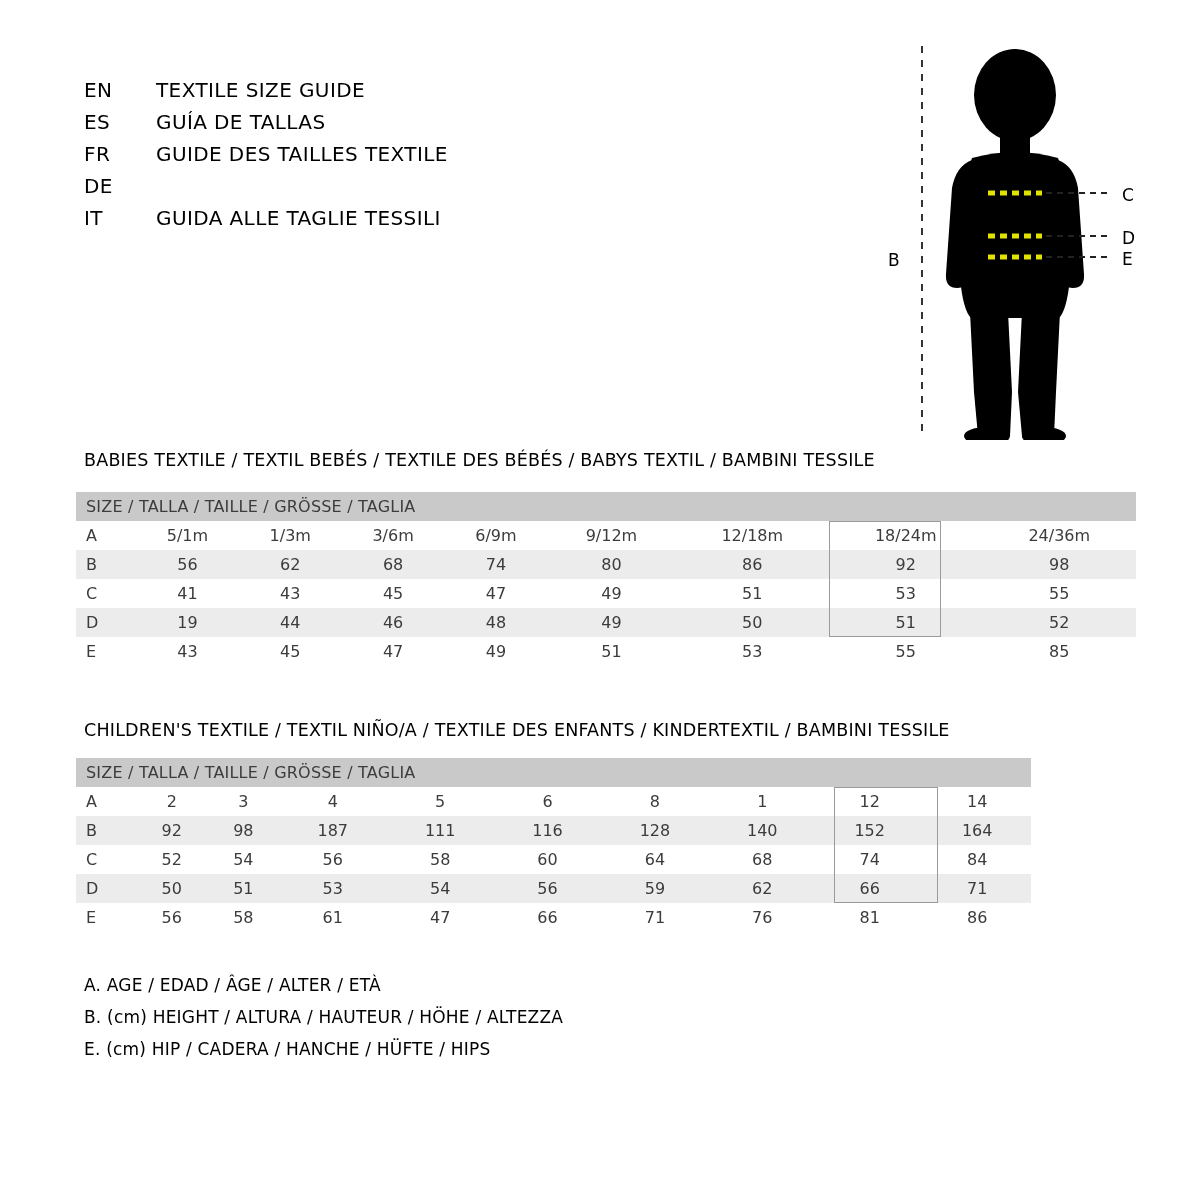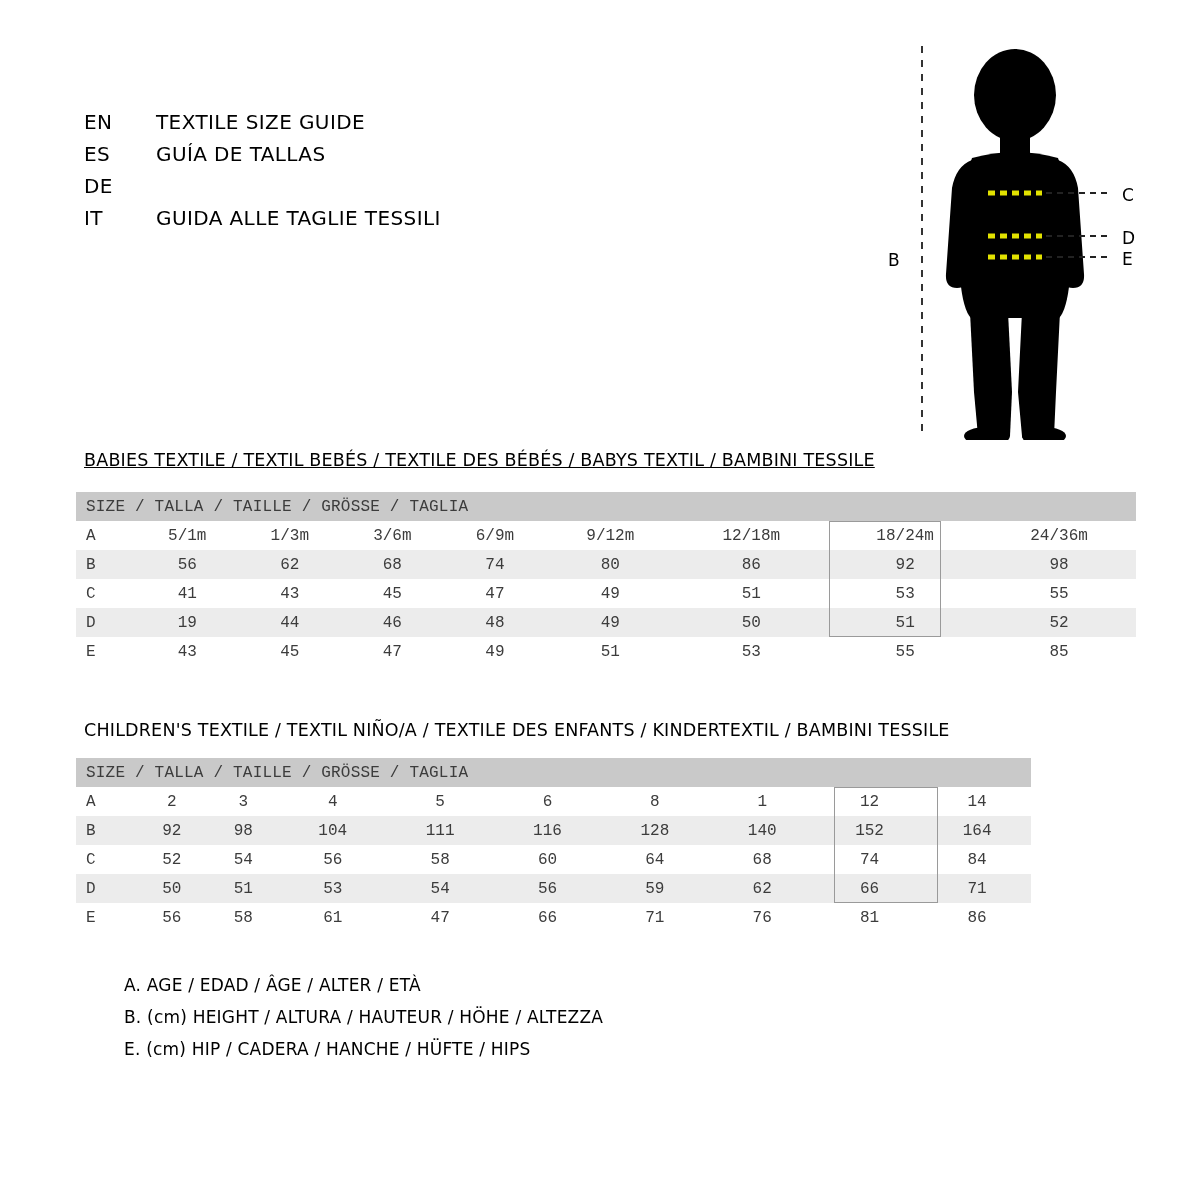--- a/index.html
+++ b/index.html
@@ -20,21 +20,20 @@
     width: 1200px;
     height: 1200px;
   }
 
   
   .lang-block {
     position: absolute;
     left: 84px;
     top: 78px;
     width: 600px;
-    margin-top: 32px;
   }
   .lang-row {
     display: flex;
     align-items: baseline;
     height: 32px;
     font-size: 20px;
     letter-spacing: 0.4px;
   }
   .lang-code {
     width: 72px;
@@ -69,29 +68,28 @@
   .lab-d { left: 1122px; top: 228px; }
   .lab-e { left: 1122px; top: 249px; }
 
   
   .section-title {
     position: absolute;
     font-size: 17.5px;
     letter-spacing: 0.2px;
     white-space: nowrap;
   }
-  #babies-title { left: 84px; top: 450px; text-decoration: underline; }
+  #babies-title { left: 84px; top: 450px; }
   #children-title { left: 84px; top: 720px; }
 
   
   .size-table {
     position: absolute;
     border-collapse: collapse;
     font-size: 16px;
-    font-family: Liberation Mono, monospace;
   }
   #babies-table { left: 76px; top: 492px; width: 1060px; }
   #children-table { left: 76px; top: 758px; width: 955px; }
 
   .size-table th,
   .size-table td {
     padding: 0;
     height: 29px;
     font-weight: normal;
     text-align: center;
@@ -133,36 +131,39 @@
   .legend {
     position: absolute;
     left: 84px;
     top: 975px;
     font-size: 17px;
   }
   .legend-row {
     height: 32px;
     letter-spacing: 0.2px;
     white-space: nowrap;
-    margin-left: 40px;
   }
 </style>
 </head>
 <body>
 
 <div class="page">
 
   <div class="lang-block">
     <div class="lang-row">
       <span class="lang-code">EN</span>
       <span class="lang-text">TEXTILE SIZE GUIDE</span>
     </div>
     <div class="lang-row">
       <span class="lang-code">ES</span>
       <span class="lang-text">GUÍA DE TALLAS</span>
+    </div>
+    <div class="lang-row">
+      <span class="lang-code">FR</span>
+      <span class="lang-text">GUIDE DES TAILLES TEXTILE</span>
     </div>
     <div class="lang-row">
       <span class="lang-code">DE</span>
     </div>
     <div class="lang-row">
       <span class="lang-code">IT</span>
       <span class="lang-text">GUIDA ALLE TAGLIE TESSILI</span>
     </div>
   </div>
 
@@ -288,21 +289,21 @@
         <td>6</td>
         <td>8</td>
         <td>1</td>
         <td>12</td>
         <td>14</td>
       </tr>
       <tr class="alt">
         <td class="rowhdr">B</td>
         <td>92</td>
         <td>98</td>
-        <td>104</td>
+        <td>187</td>
         <td>111</td>
         <td>116</td>
         <td>128</td>
         <td>140</td>
         <td>152</td>
         <td>164</td>
       </tr>
       <tr class="plain">
         <td class="rowhdr">C</td>
         <td>52</td>

